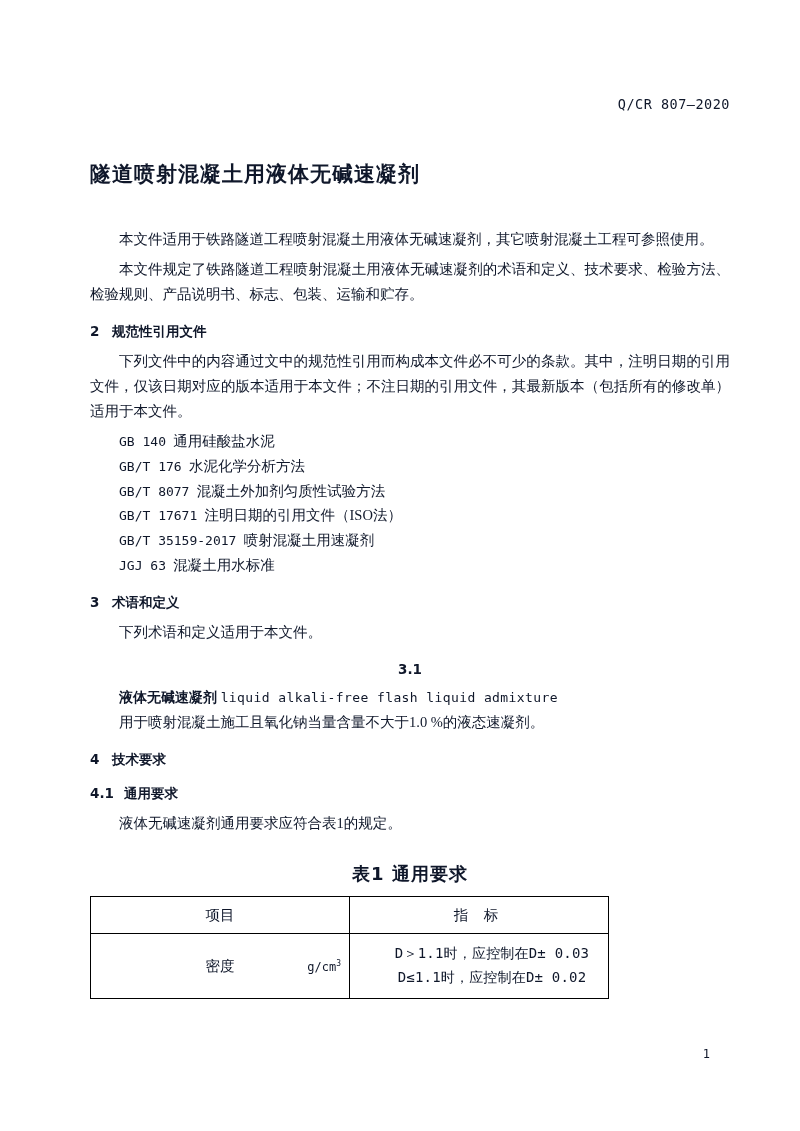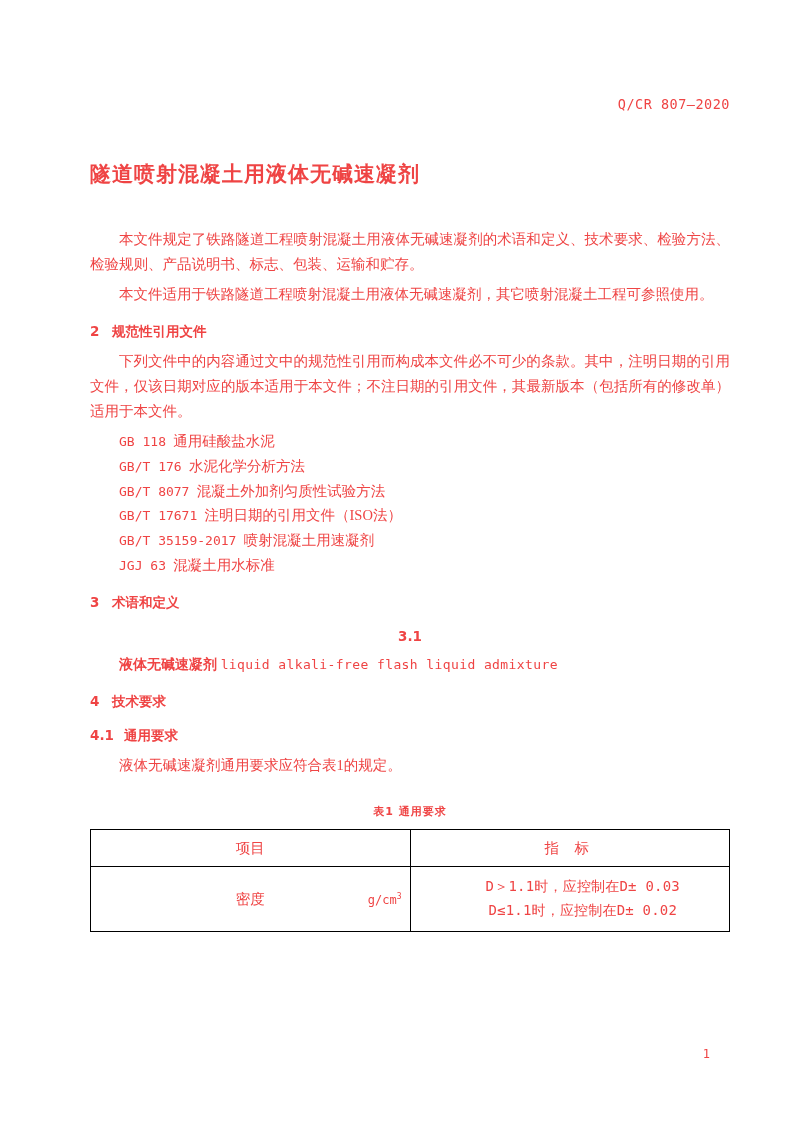--- a/index.html
+++ b/index.html
@@ -7,21 +7,21 @@
     padding: 0;
     background: #f0f0f0;
   }
   .page {
     position: relative;
     width: 800px;
     height: 1131px;
     margin: 0 auto;
     background: #ffffff;
     font-family: "Liberation Serif", "DejaVu Serif", serif;
-    color: #ef4444;
+    color: #0f172a;
     overflow: hidden;
     text-decoration: underline;
   }
   .content {
     position: absolute;
     left: 90px;
     top: 0;
     width: 640px;
   }
   .header-code {
@@ -107,27 +107,27 @@
   .term-def {
     font-size: 14.5px;
     line-height: 1.72;
     margin: 0;
     padding-left: 2em;
   }
   .table-caption {
     text-align: center;
     font-family: "DejaVu Sans", "Liberation Sans", sans-serif;
     font-weight: bold;
-    font-size: 11px;
+    font-size: 18px;
     margin: 26px 0 10px 0;
     letter-spacing: 1px;
   }
   table.spec {
     border-collapse: collapse;
-    width: 640px;
+    width: 519px;
     margin: 0;
   }
   table.spec td, table.spec th {
     border: 1px solid #000;
     font-weight: normal;
     font-size: 14px;
     text-align: center;
     vertical-align: middle;
   }
   table.spec thead td {
@@ -182,45 +182,47 @@
 
 <div class="page">
   <div class="content">
 
     <div class="header-code">Q/CR 807—2020</div>
 
     <div class="doc-title">隧道喷射混凝土用液体无碱速凝剂</div>
 
     <div class="body-flow">
 
+      <p class="para">本文件适用于铁路隧道工程喷射混凝土用液体无碱速凝剂，其它喷射混凝土工程可参照使用。</p>
       <p class="para">本文件规定了铁路隧道工程喷射混凝土用液体无碱速凝剂的术语和定义、技术要求、检验方法、检验规则、产品说明书、标志、包装、运输和贮存。</p>
-      <p class="para">本文件适用于铁路隧道工程喷射混凝土用液体无碱速凝剂，其它喷射混凝土工程可参照使用。</p>
 
       <div class="sec-h">
         <span class="num">2</span><span>规范性引用文件</span>
       </div>
       <p class="para">下列文件中的内容通过文中的规范性引用而构成本文件必不可少的条款。其中，注明日期的引用文件，仅该日期对应的版本适用于本文件；不注日期的引用文件，其最新版本（包括所有的修改单）适用于本文件。</p>
       <ul class="ref-list">
-        <li><span class="ref-code">GB 118</span>&nbsp;&nbsp;<span>通用硅酸盐水泥</span></li>
+        <li><span class="ref-code">GB 140</span>&nbsp;&nbsp;<span>通用硅酸盐水泥</span></li>
         <li><span class="ref-code">GB/T 176</span>&nbsp;&nbsp;<span>水泥化学分析方法</span></li>
         <li><span class="ref-code">GB/T 8077</span>&nbsp;&nbsp;<span>混凝土外加剂匀质性试验方法</span></li>
         <li><span class="ref-code">GB/T 17671</span>&nbsp;&nbsp;<span>注明日期的引用文件（ISO法）</span></li>
         <li><span class="ref-code">GB/T 35159-2017</span>&nbsp;&nbsp;<span>喷射混凝土用速凝剂</span></li>
         <li><span class="ref-code">JGJ 63</span>&nbsp;&nbsp;<span>混凝土用水标准</span></li>
       </ul>
 
       <div class="sec-h">
         <span class="num">3</span><span>术语和定义</span>
       </div>
+      <p class="para">下列术语和定义适用于本文件。</p>
 
       <div class="sec-h plain">3.1</div>
       <div class="term-line">
         <span class="term-cn">液体无碱速凝剂</span>
         <span class="term-en">liquid alkali-free flash liquid admixture</span>
       </div>
+      <div class="term-def">用于喷射混凝土施工且氧化钠当量含量不大于1.0 %的液态速凝剂。</div>
 
       <div class="sec-h">
         <span class="num">4</span><span>技术要求</span>
       </div>
       <div class="sec-h sub">
         <span class="num">4.1</span><span>通用要求</span>
       </div>
       <p class="para">液体无碱速凝剂通用要求应符合表1的规定。</p>
 
       <div class="table-caption">表1  通用要求</div>

